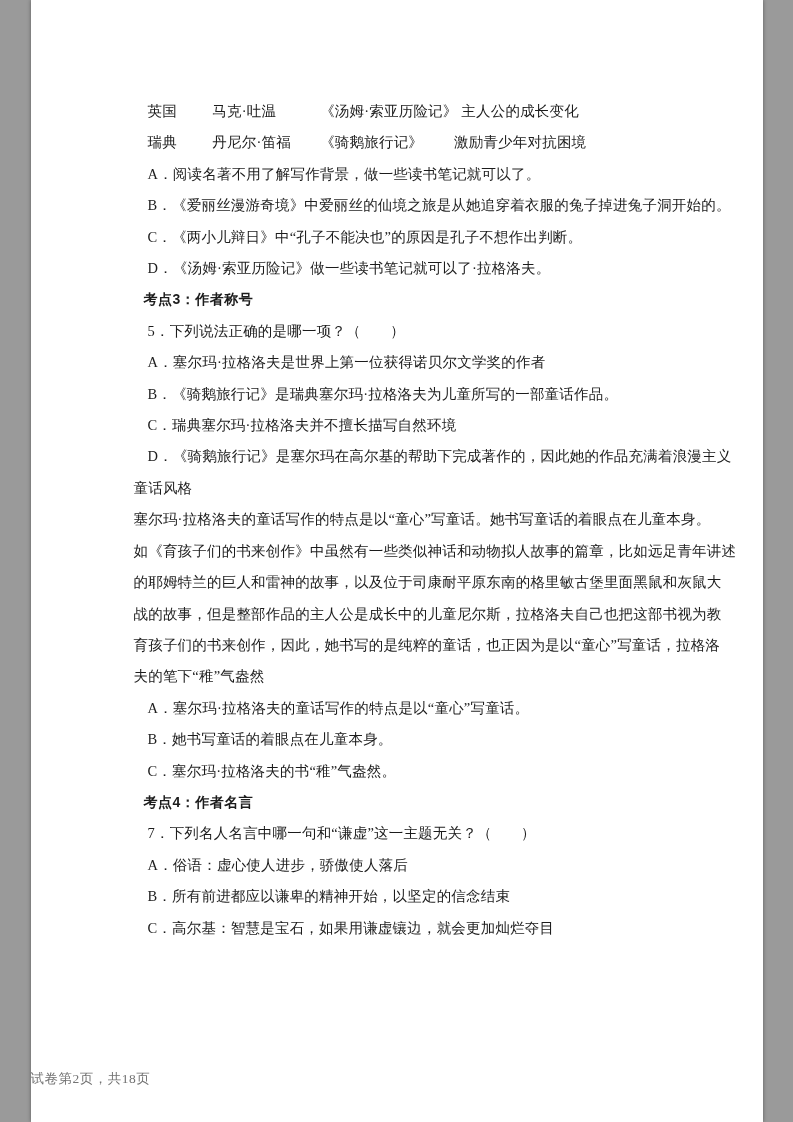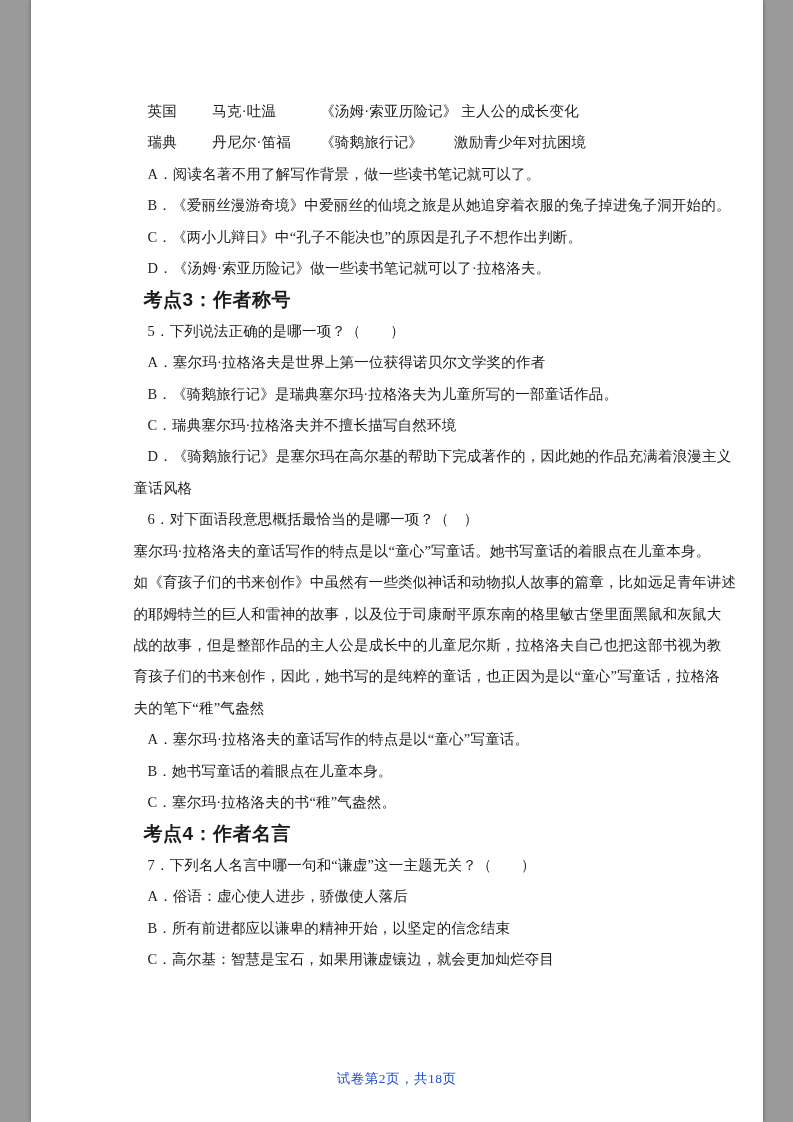--- a/index.html
+++ b/index.html
@@ -22,37 +22,37 @@
     font-size:14.5px;
     white-space:nowrap;
     letter-spacing:0.2px;
   }
   .row .c1{display:inline-block;min-width:61px;}
   .row .c2{display:inline-block;min-width:104px;}
   .row .c3{display:inline-block;min-width:130px;}
   .heading{
     font-family:"Liberation Sans","DejaVu Sans",sans-serif;
     font-weight:bold;
-    font-size:19px;
+    font-size:14px;
     margin-left:-4px;
     letter-spacing:0.5px;
   }
   .outdent{margin-left:-14px;}
   .emph{
     -webkit-text-emphasis:filled dot;
     -webkit-text-emphasis-position:under right;
     text-emphasis:filled dot;
     text-emphasis-position:under right;
   }
   .footer{
     position:absolute;
     left:0;right:0;top:1070px;
-    text-align:center;
+    text-align:left;
     font-size:13.5px;
-    color:#1d4ed8;
+    color:#737373;
     letter-spacing:0.5px;
   }
 </style>
 </head>
 <body>
 
 <div class="page">
   <div class="content">
 
     <div class="line row">
@@ -75,21 +75,20 @@
 
     <div class="line heading">考点3：作者称号</div>
 
     <div class="line">5．下列说法正确的是哪一项？（　　）</div>
     <div class="line">A．塞尔玛·拉格洛夫是世界上第一位获得诺贝尔文学奖的作者</div>
     <div class="line">B．《骑鹅旅行记》是瑞典塞尔玛·拉格洛夫为儿童所写的一部童话作品。</div>
     <div class="line">C．瑞典塞尔玛·拉格洛夫并不擅长描写自然环境</div>
     <div class="line">D．《骑鹅旅行记》是塞尔玛在高尔基的帮助下完成著作的，因此她的作品充满着浪漫主义</div>
     <div class="line outdent">童话风格</div>
 
-    <div class="line">6．对下面语段意思概括最恰当的是哪一项？（　）</div>
 
     <div class="line outdent">塞尔玛·拉格洛夫的童话写作的特点是以“童心”写童话。她书写童话的着眼点在儿童本身。</div>
     <div class="line outdent">如《育孩子们的书来创作》中虽然有一些类似神话和动物拟人故事的篇章，比如远足青年讲述</div>
     <div class="line outdent">的耶姆特兰的巨人和雷神的故事，以及位于司康耐平原东南的格里敏古堡里面黑鼠和灰鼠大</div>
     <div class="line outdent">战的故事，但是整部作品的主人公是成长中的儿童尼尔斯，拉格洛夫自己也把这部书视为教</div>
     <div class="line outdent">育孩子们的书来创作，因此，她书写的是纯粹的童话，也正因为是以“童心”写童话，拉格洛</div>
     <div class="line outdent">夫的笔下“稚”气盎然</div>
 
     <div class="line">A．塞尔玛·拉格洛夫的童话写作的特点是以“童心”写童话。</div>
     <div class="line">B．她书写童话的着眼点在儿童本身。</div>

